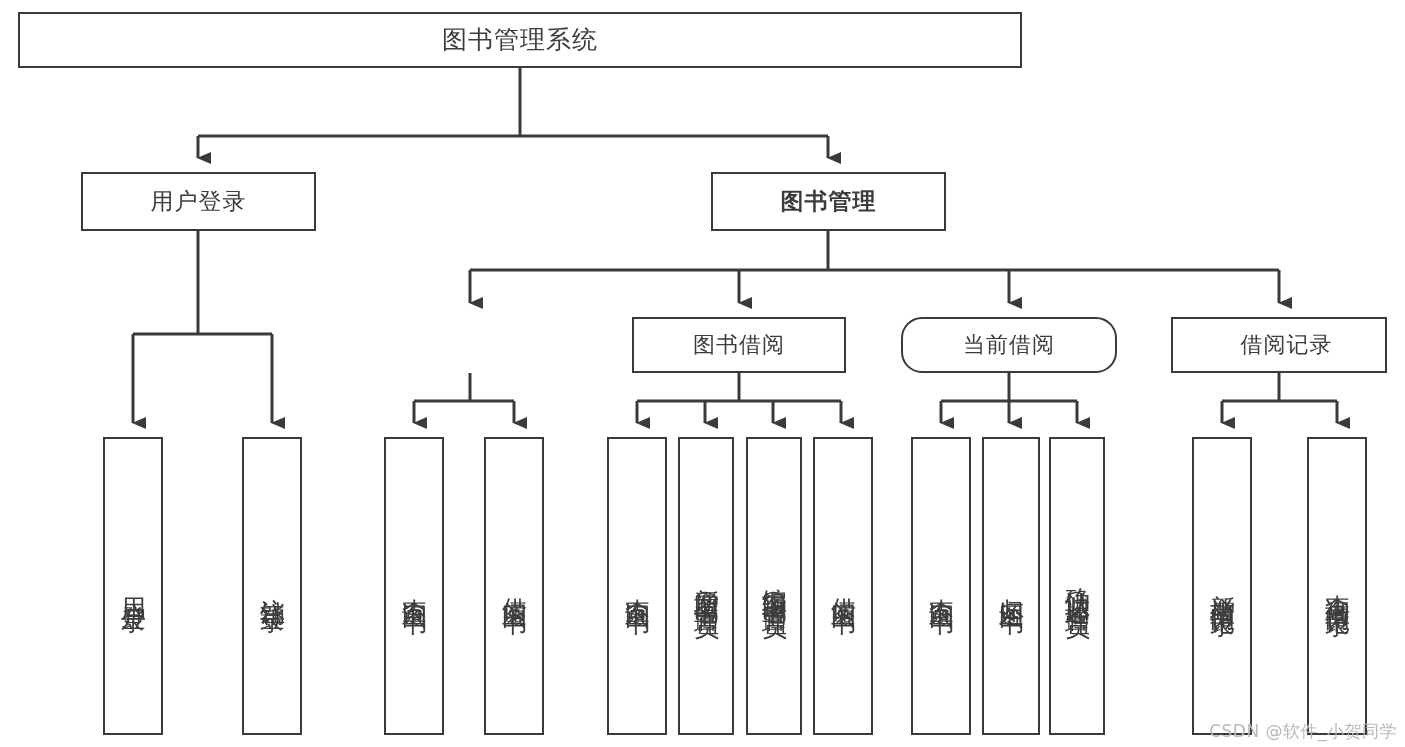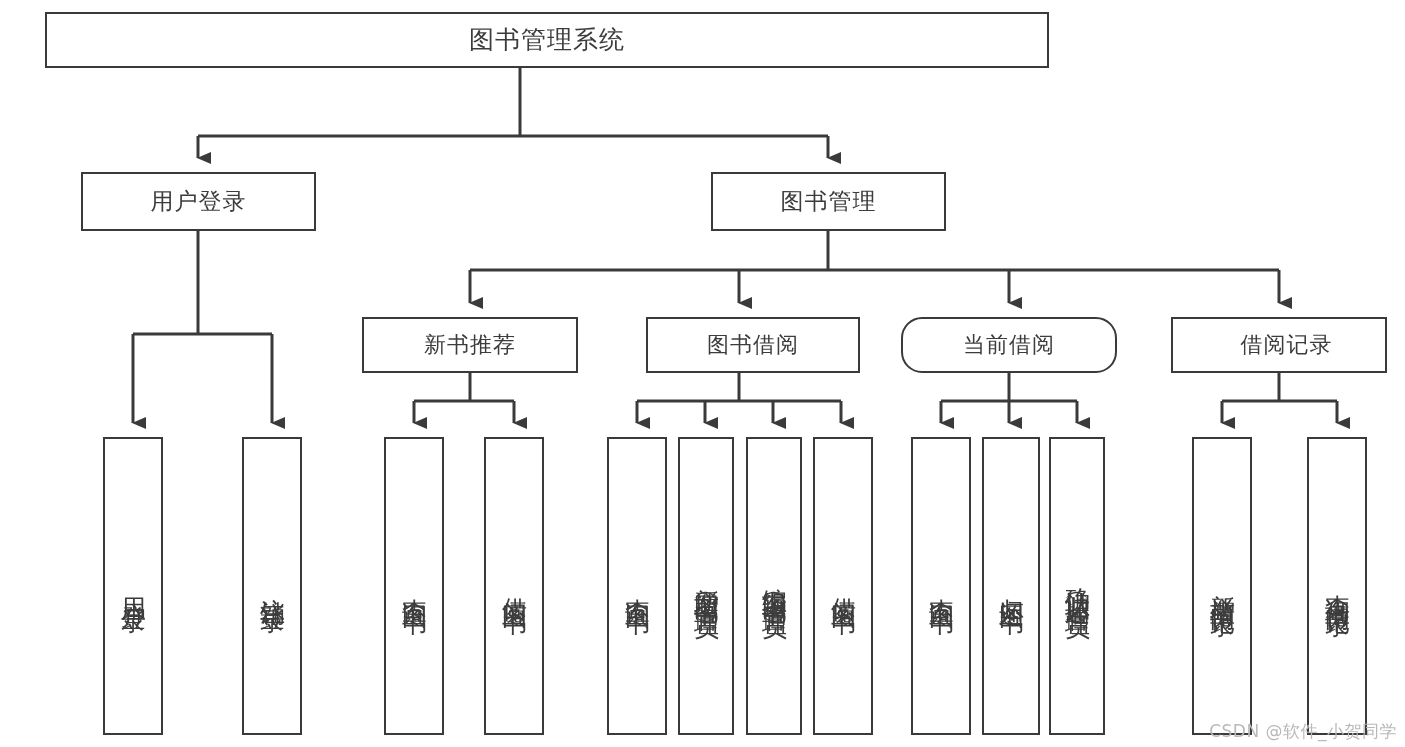--- a/index.html
+++ b/index.html
@@ -123,35 +123,32 @@
       <path d="M1009,401 L1009,423" marker-end="url(#arrow)"></path>
       <path d="M1077,401 L1077,423" marker-end="url(#arrow)"></path>
 
       <path d="M1279,373 L1279,401"></path>
       <path d="M1222,401 L1337,401"></path>
       <path d="M1222,401 L1222,423" marker-end="url(#arrow)"></path>
       <path d="M1337,401 L1337,423" marker-end="url(#arrow)"></path>
     </g>
   </svg>
 
-  <div class="node root" style="left:18px; top:12px; width:1004px; height:56px;margin-left:27px;">
+  <div class="node root" style="left:18px; top:12px; width:1004px; height:56px;">
     <span class="node-label">图书管理系统</span>
   </div>
 
   <div class="node lvl2" style="left:81px; top:172px; width:235px; height:59px;">
     <span class="node-label">用户登录</span>
   </div>
-  <div class="node lvl2" style="left:711px; top:172px; width:235px; height:59px;">
+  <div class="node lvl2" style="left:711px; top:172px; width:235px; height:59px;font-weight:bold;">
     <span class="node-label">图书管理</span>
   </div>
 
-  <div class="node lvl3" style="left:362px; top:317px; width:216px; height:56px;">
-    <span class="node-label">新书推荐</span>
-  </div>
-  <div class="node lvl3" style="left:632px; top:317px; width:214px; height:56px;margin-left:14px;">
+  <div class="node lvl3" style="left:632px; top:317px; width:214px; height:56px;">
     <span class="node-label">图书借阅</span>
   </div>
   <div class="node lvl3" style="left:901px; top:317px; width:216px; height:56px;border-radius:21px;">
     <span class="node-label">当前借阅</span>
   </div>
   <div class="node lvl3" style="left:1171px; top:317px; width:216px; height:56px;padding-left:15px;">
     <span class="node-label">借阅记录</span>
   </div>
 
   <div class="node leaf" style="left:103px; top:437px; width:60px; height:298px;">

